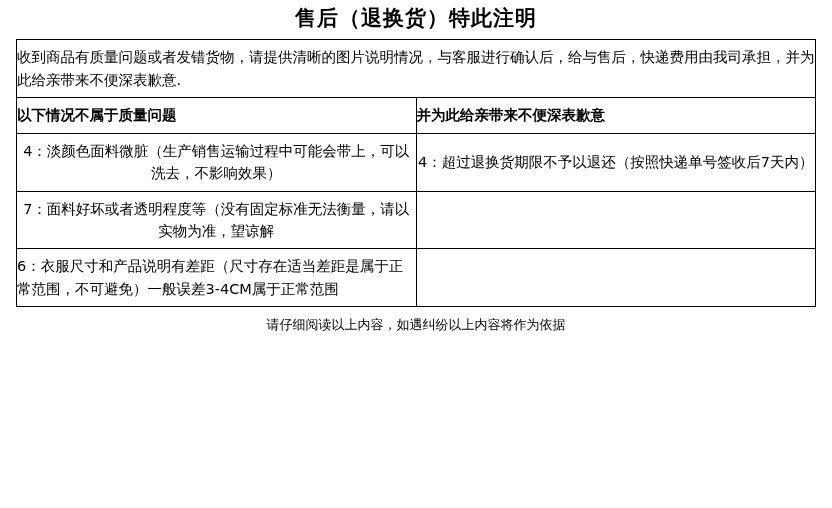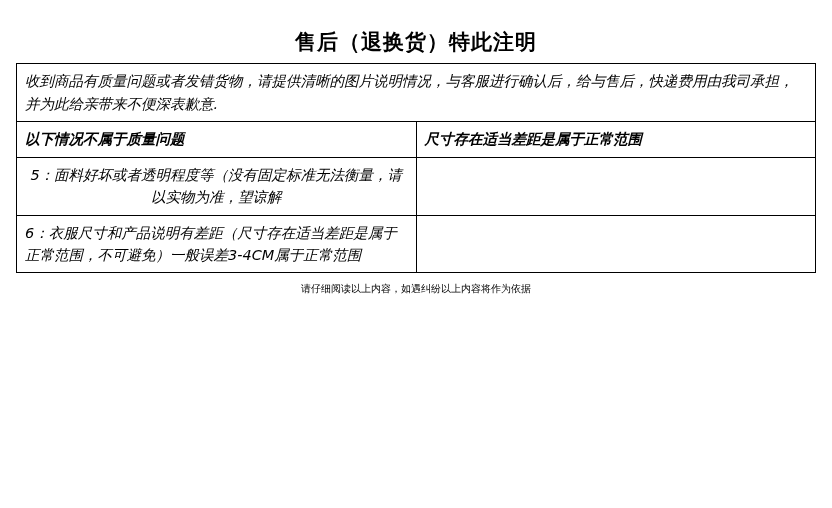--- a/index.html
+++ b/index.html
@@ -20,39 +20,37 @@
     position: relative;
     box-sizing: border-box;
   }
   .title {
     text-align: center;
     font-size: 21px;
     font-weight: bold;
     letter-spacing: 1px;
     padding: 6px 0 8px 0;
     line-height: 1.2;
-    margin-top: 24px;
   }
   .table-wrap {
     padding: 0 16px;
     box-sizing: border-box;
   }
   table.doc {
     width: 100%;
     border-collapse: collapse;
     table-layout: fixed;
   }
   table.doc td {
     border: 1px solid #000000;
     vertical-align: middle;
     font-size: 14.5px;
     line-height: 1.55;
-    padding: 6px 8px;
+    padding: 6px 0;
     box-sizing: border-box;
-    font-style: italic;
   }
   td.intro {
     padding: 8px 10px 8px 10px;
     text-align: left;
     line-height: 1.7;
   }
   td.header-cell {
     text-align: left;
     font-weight: bold;
     font-size: 15px;
@@ -62,43 +60,47 @@
     text-align: center;
   }
   td.left-col {
     width: 53.5%;
   }
   td.right-col {
     width: 46.5%;
   }
   .footer {
     text-align: center;
-    font-size: 10px;
+    font-size: 13px;
     padding-top: 9px;
   }
 </style>
 </head>
 <body>
 
 <div class="page">
 
   <div class="title">售后（退换货）特此注明</div>
 
   <div class="table-wrap">
     <table class="doc">
       <tbody>
         <tr>
           <td class="intro" colspan="2">收到商品有质量问题或者发错货物，请提供清晰的图片说明情况，与客服进行确认后，给与售后，快递费用由我司承担，并为此给亲带来不便深表歉意.</td>
         </tr>
         <tr>
           <td class="header-cell left-col">以下情况不属于质量问题</td>
-          <td class="header-cell right-col">尺寸存在适当差距是属于正常范围</td>
+          <td class="header-cell right-col">并为此给亲带来不便深表歉意</td>
         </tr>
         <tr>
-          <td class="body-cell left-col">5：面料好坏或者透明程度等（没有固定标准无法衡量，请以实物为准，望谅解</td>
+          <td class="body-cell left-col">4：淡颜色面料微脏（生产销售运输过程中可能会带上，可以洗去，不影响效果）</td>
+          <td class="body-cell right-col">4：超过退换货期限不予以退还（按照快递单号签收后7天内）</td>
+        </tr>
+        <tr>
+          <td class="body-cell left-col">7：面料好坏或者透明程度等（没有固定标准无法衡量，请以实物为准，望谅解</td>
           <td class="body-cell right-col"></td>
         </tr>
         <tr>
           <td class="body-cell left-col" style="text-align:left;margin-top:20px;">6：衣服尺寸和产品说明有差距（尺寸存在适当差距是属于正常范围，不可避免）一般误差3-4CM属于正常范围</td>
           <td class="body-cell right-col"></td>
         </tr>
       </tbody>
     </table>
   </div>
 

